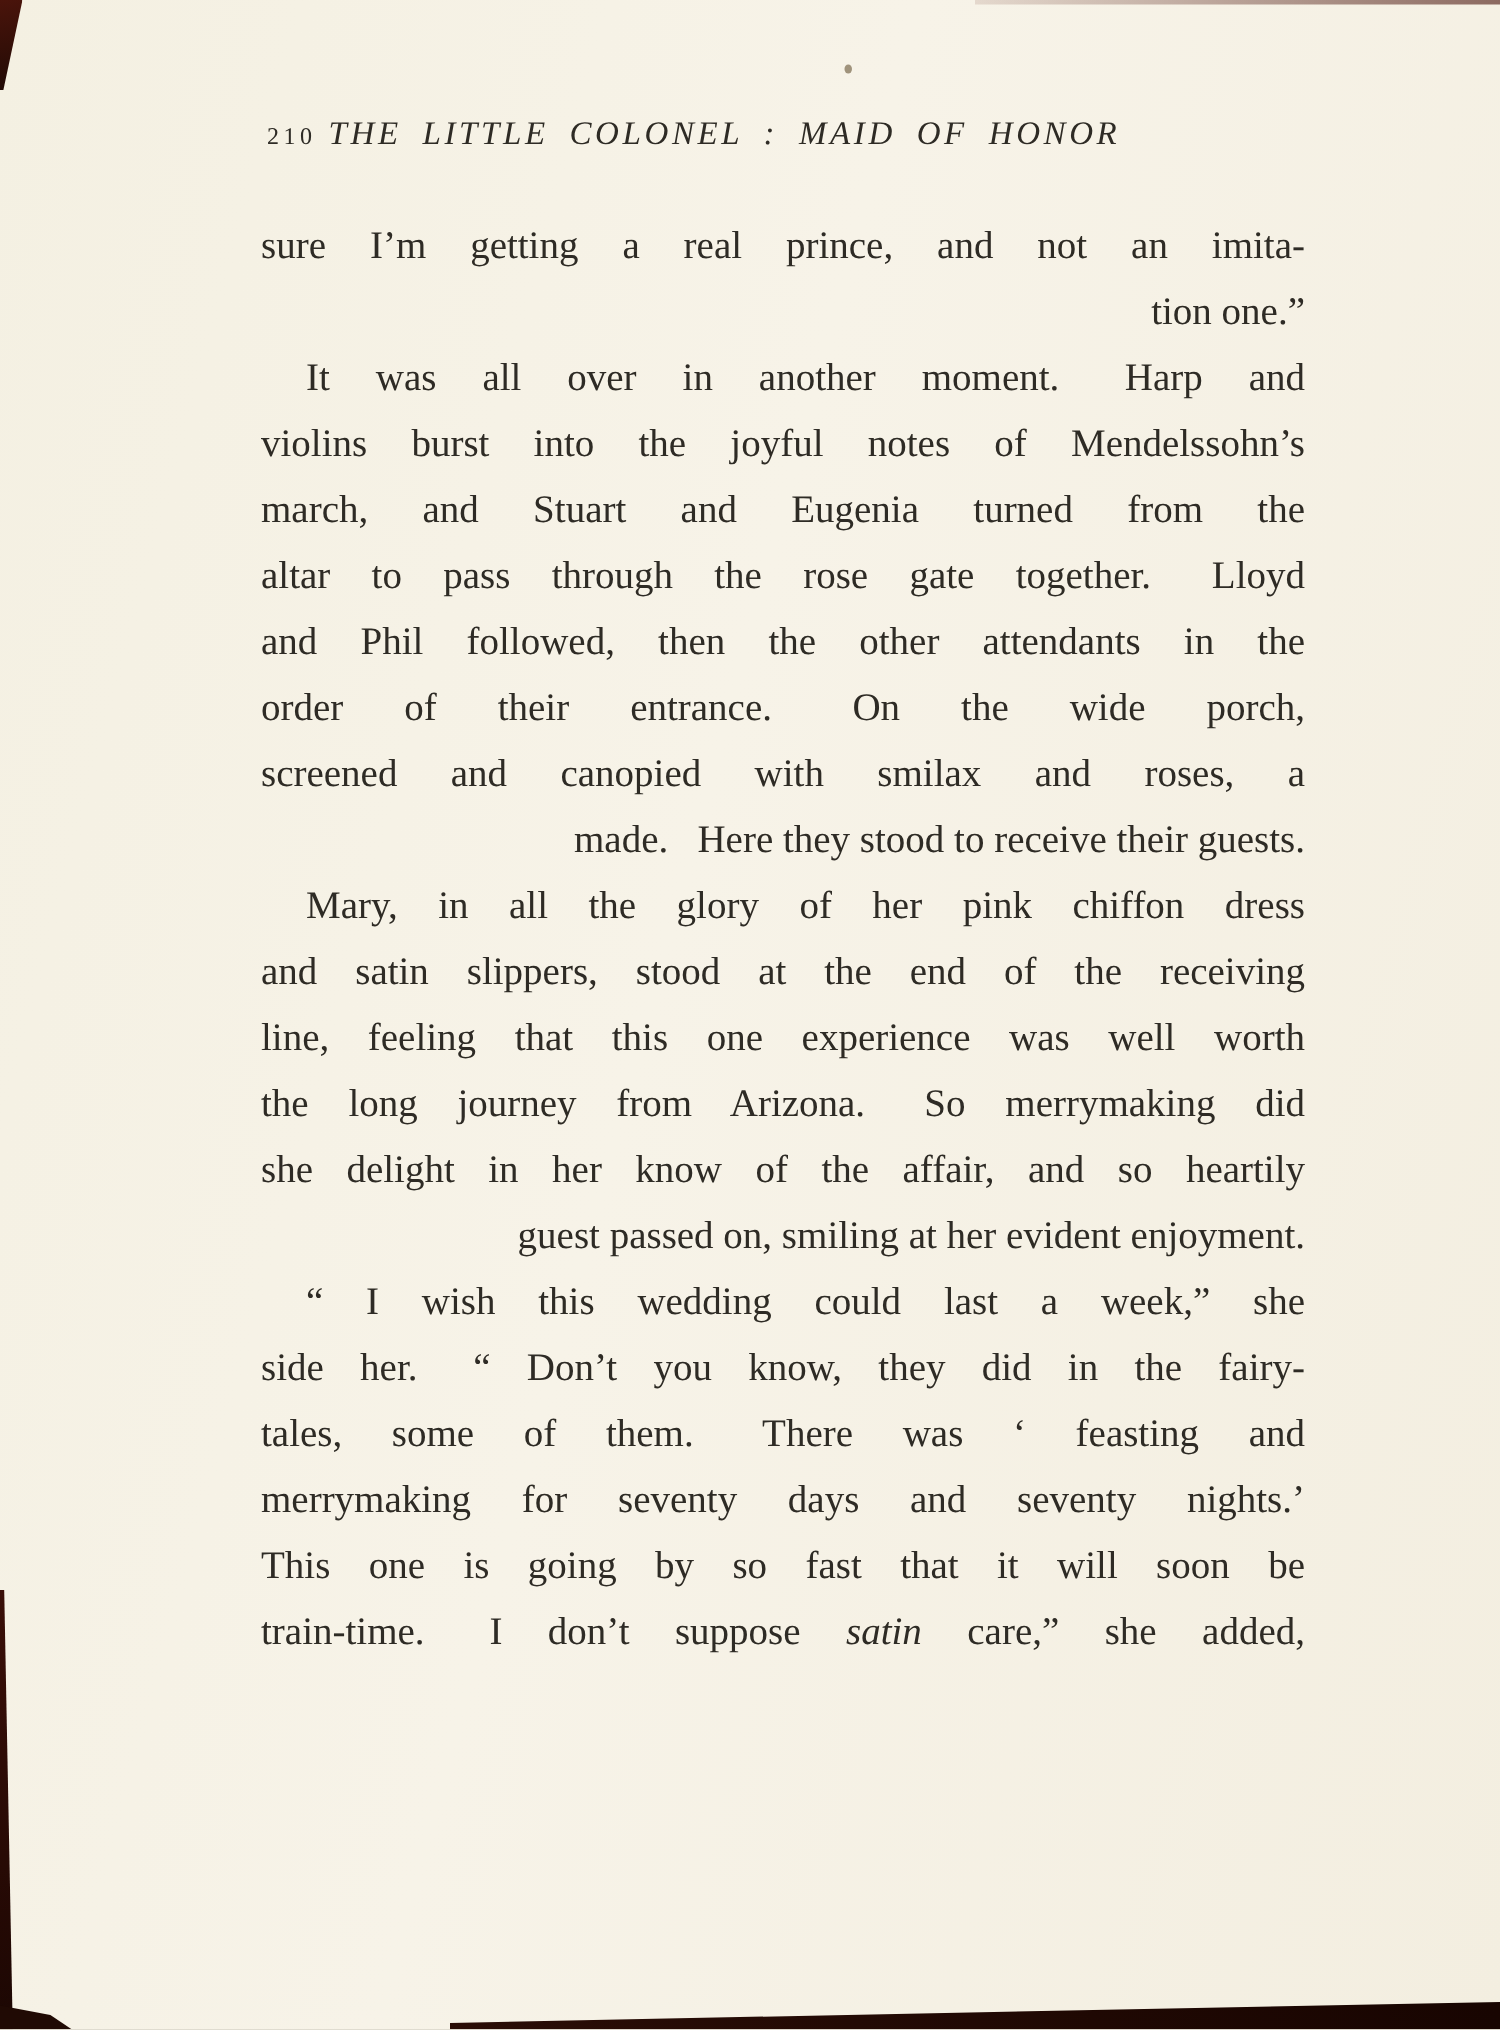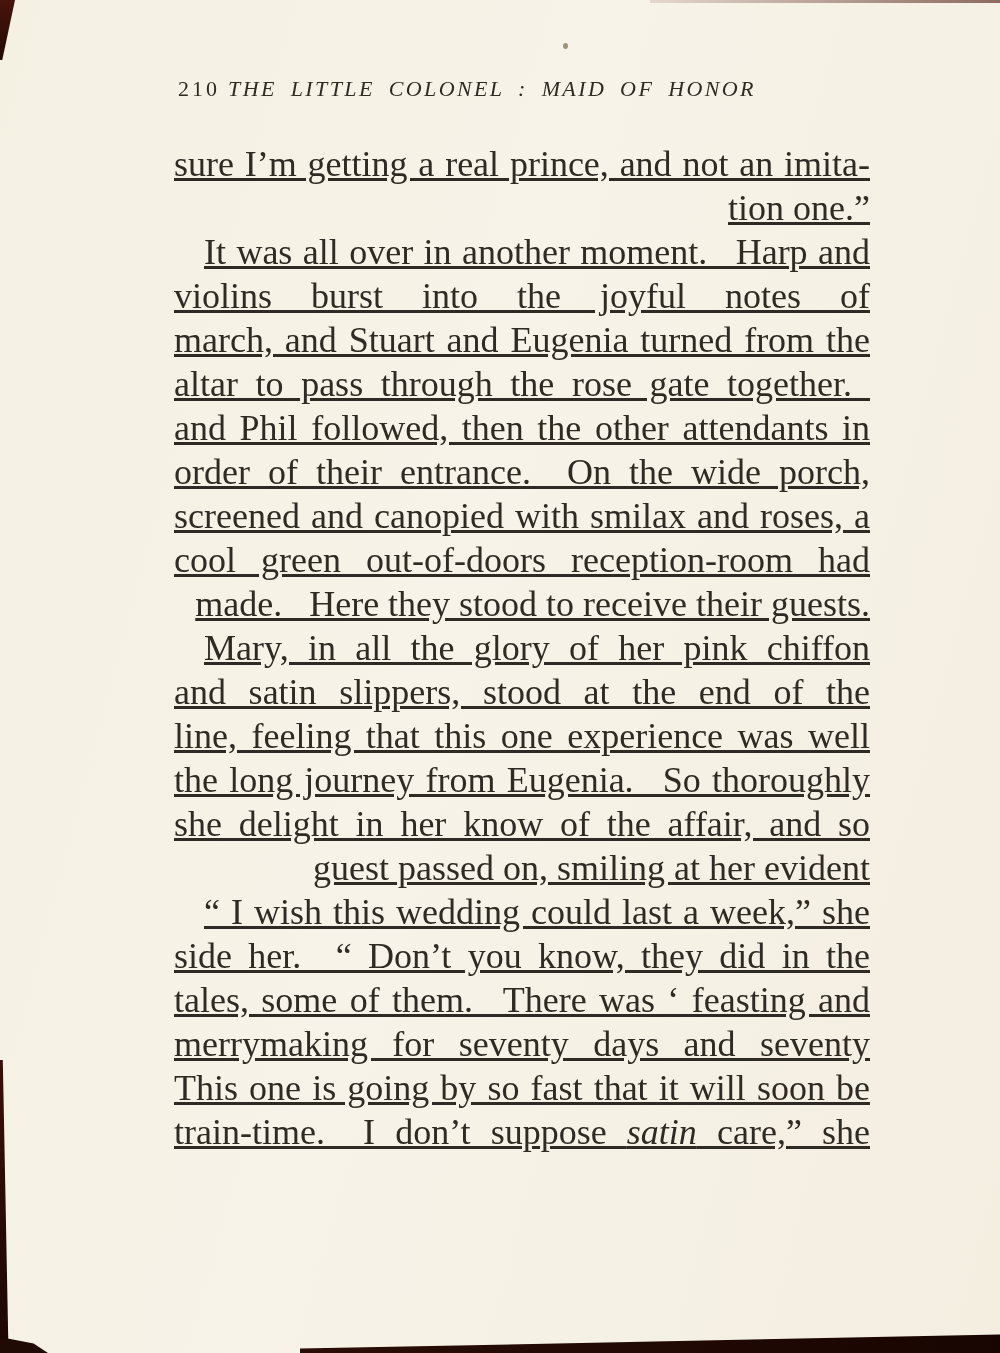--- a/index.html
+++ b/index.html
@@ -16,40 +16,39 @@
 
   
   .running-header {
     position: absolute;
     top: 76px;
     left: 178px;
     right: 120px;
     white-space: nowrap;
   }
   .page-number {
-    font-size: 22px;
+    font-size: 16px;
     letter-spacing: 3px;
     font-style: normal;
   }
   .running-head {
     font-size: 22px;
     font-style: italic;
     letter-spacing: 2.4px;
     word-spacing: 6px;
     margin-left: 8px;
   }
 
   
   .text-block {
     position: absolute;
     top: 142px;
     left: 174px;
     width: 696px;
-    font-size: 36px;
-    text-decoration: underline;
+    font-size: 26px;
   }
   .para { margin: 0; padding: 0; }
   .line {
     height: 44px;
     line-height: 44px;
     overflow: hidden;
     text-align: right;
   }
   .line.jfy { text-align: justify; }
   .line.jfy::after {
@@ -116,28 +115,27 @@
         <div class="line"><span>tion one.”</span></div>
       </div>
       <div class="para">
         <div class="line jfy indent"><span>It was all over in another moment.  Harp and</span></div>
         <div class="line jfy"><span>violins burst into the joyful notes of Mendelssohn’s</span></div>
         <div class="line jfy"><span>march, and Stuart and Eugenia turned from the</span></div>
         <div class="line jfy"><span>altar to pass through the rose gate together.  Lloyd</span></div>
         <div class="line jfy"><span>and Phil followed, then the other attendants in the</span></div>
         <div class="line jfy"><span>order of their entrance.  On the wide porch,</span></div>
         <div class="line jfy"><span>screened and canopied with smilax and roses, a</span></div>
-        <div class="line jfy"><span>cool green out-of-doors reception-room had been</span></div>
         <div class="line"><span>made.  Here they stood to receive their guests.</span></div>
       </div>
       <div class="para">
         <div class="line jfy indent"><span>Mary, in all the glory of her pink chiffon dress</span></div>
         <div class="line jfy"><span>and satin slippers, stood at the end of the receiving</span></div>
-        <div class="line jfy"><span>line, feeling that this one experience was well guests</span></div>
-        <div class="line jfy"><span>the long journey from Eugenia.  So thoroughly did</span></div>
+        <div class="line jfy"><span>line, feeling that this one experience was well worth</span></div>
+        <div class="line jfy"><span>the long journey from Arizona.  So merrymaking did</span></div>
         <div class="line jfy"><span>she delight in her know of the affair, and so heartily</span></div>
         <div class="line"><span>guest passed on, smiling at her evident enjoyment.</span></div>
       </div>
       <div class="para">
         <div class="line jfy indent"><span>“ I wish this wedding could last a week,” she</span></div>
         <div class="line jfy"><span>side her.  “ Don’t you know, they did in the fairy-</span></div>
         <div class="line jfy"><span>tales, some of them.  There was ‘ feasting and</span></div>
         <div class="line jfy"><span>merrymaking for seventy days and seventy nights.’</span></div>
         <div class="line jfy"><span>This one is going by so fast that it will soon be</span></div>
         <div class="line jfy"><span>train-time.  I don’t suppose </span><span class="it">satin</span><span> care,” she added,</span></div>

